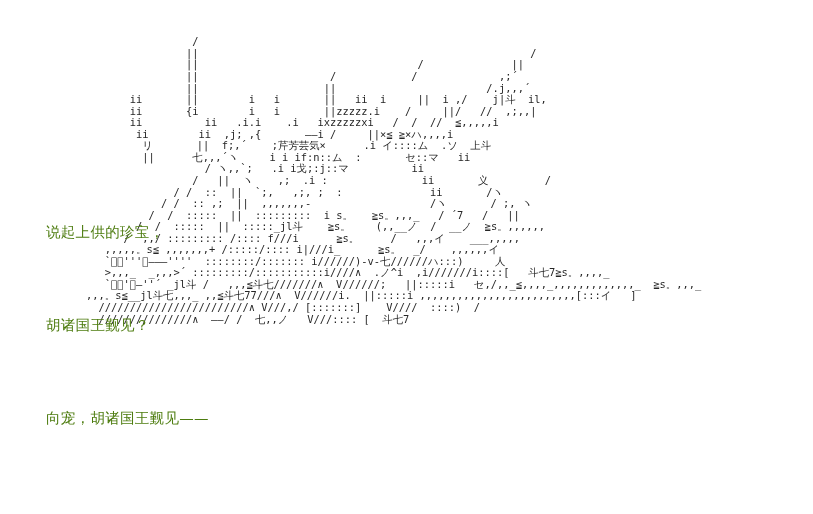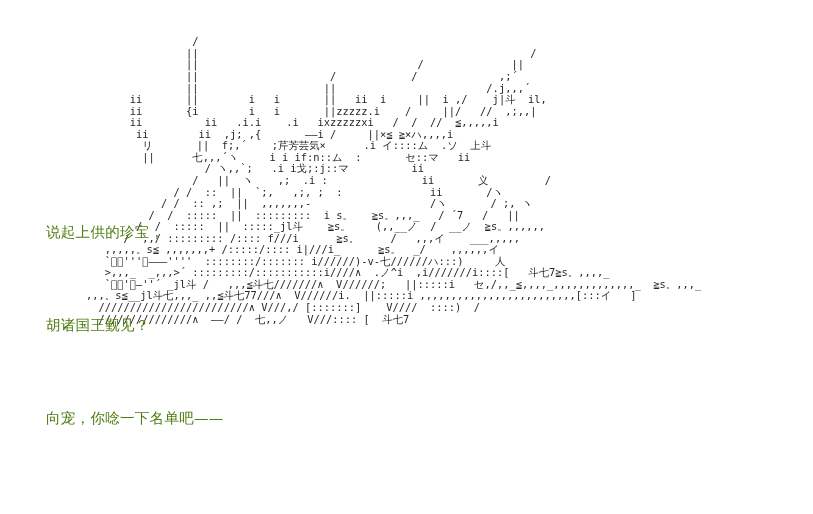--- a/index.html
+++ b/index.html
@@ -96,16 +96,16 @@
    `゙゙'ー―''´ _jl斗 /   ,,,≦斗七///////∧  V//////;   ||:::::i   セ,/,,_≦,,,,_,,,,,,,,,,,,,_  ≧s。,,,_
 ,,,。s≦__jl斗七,,,_ ,,≦斗七77///∧  V//////i.  ||:::::i ,,,,,,,,,,,,,,,,,,,,,,,,,[:::イ   ]
   ////////////////////////∧ V///,/ [:::::::]    V////  ::::)  /
   ///////////////∧  ――/ /  七,,ノ   V///:::: [  斗七7</pre>
 
   <div id="dialogue" style="color: #4d7c0f;">
     <span class="dline">说起上供的珍宝，</span>
     <span class="gap"></span>
     <span class="dline">胡诸国王觐见？</span>
     <span class="gap"></span>
-    <span class="dline">向宠，你唸一下名单吧——</span>
+    <span class="dline">向宠，胡诸国王觐见——</span>
   </div>
 
 </div>
 
 </body></html>

